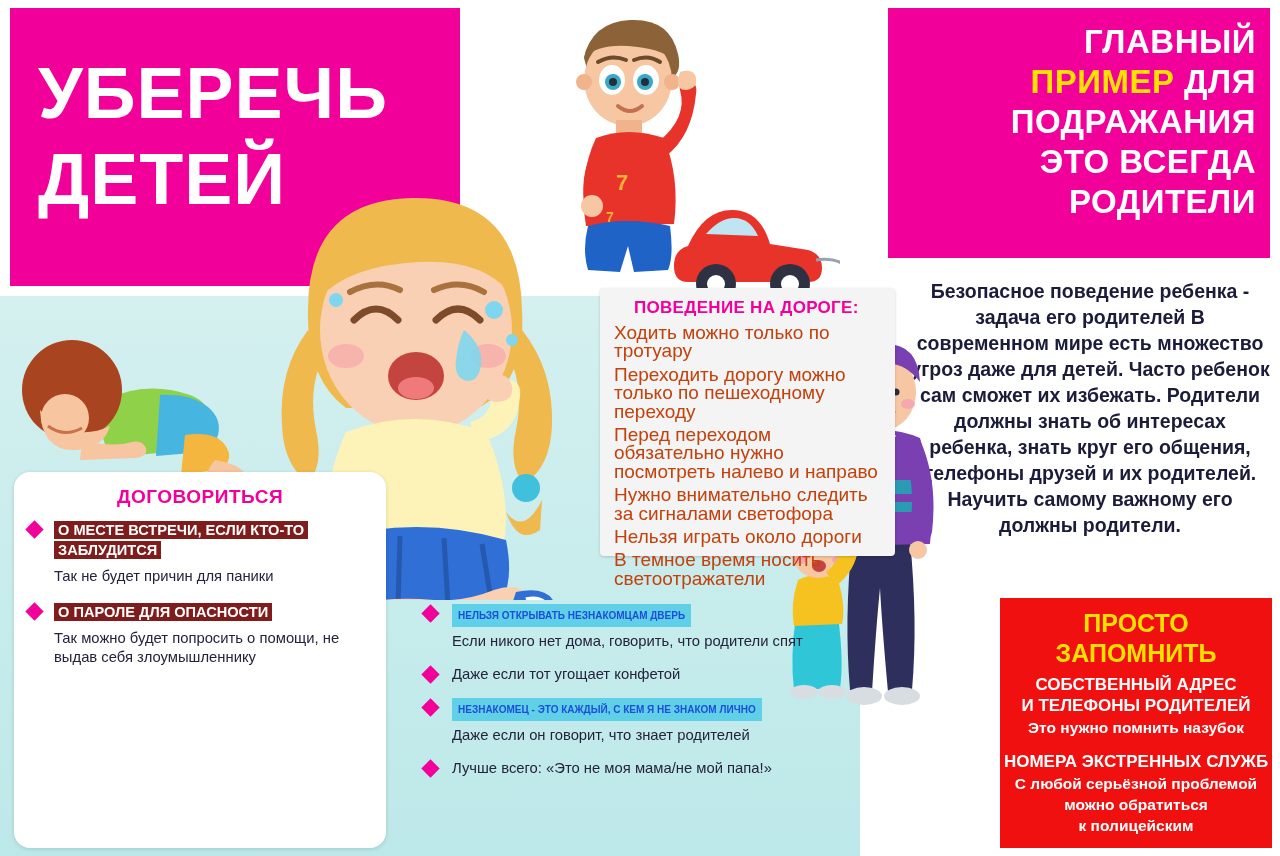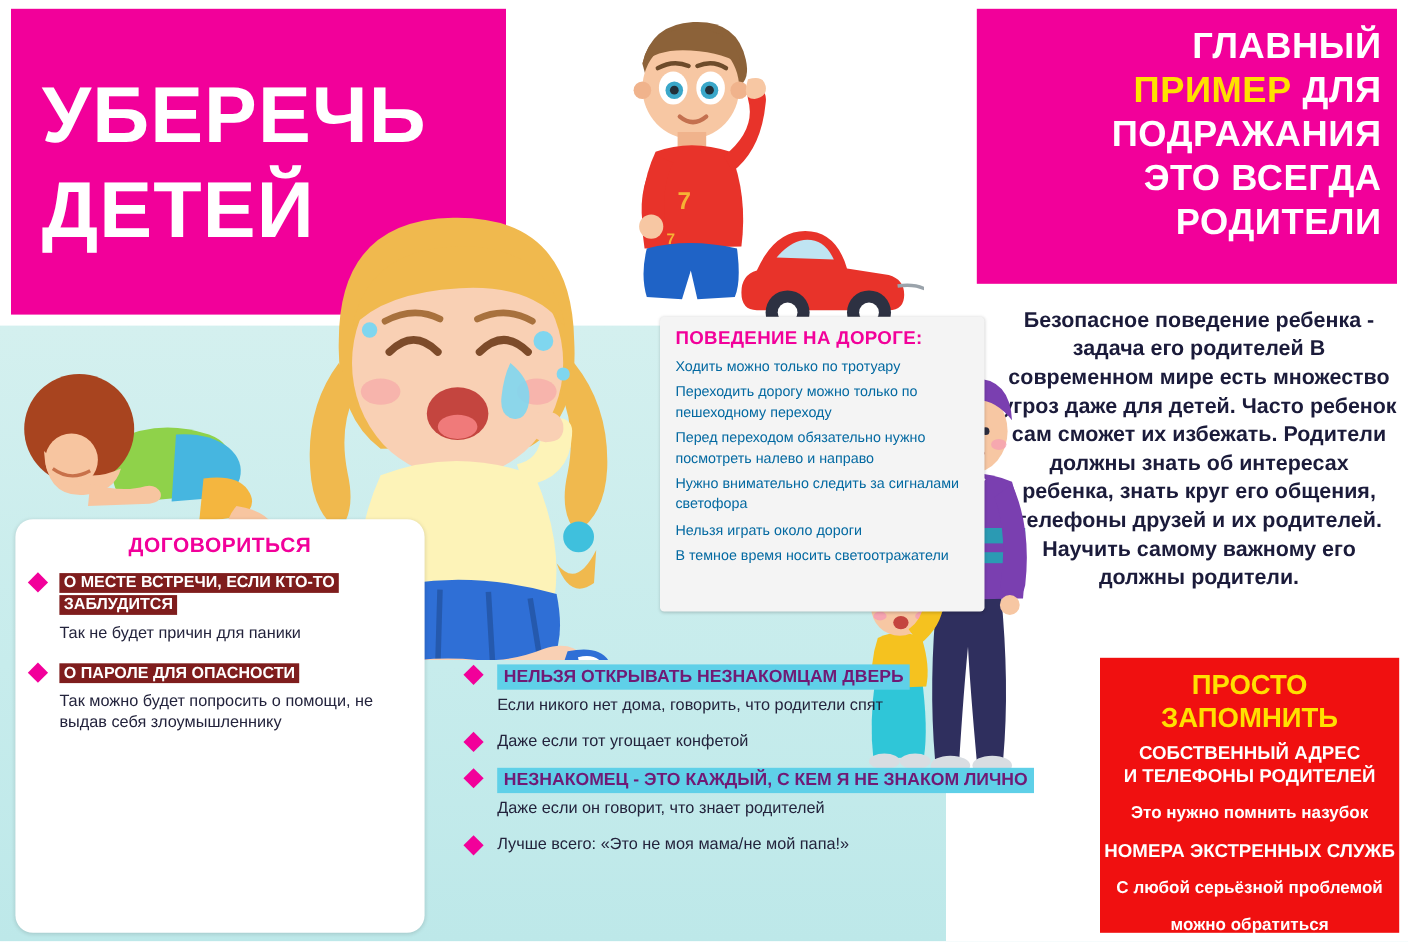--- a/index.html
+++ b/index.html
@@ -35,21 +35,21 @@
     background: #f2009a;
   }
   .title-block .line {
     color: #ffffff;
     font-weight: bold;
     font-size: 72px;
     letter-spacing: 1px;
     line-height: 86px;
     padding-left: 28px;
   }
-  .title-block .l1 { padding-top: 54px; }
+  .title-block .l1 { padding-top: 42px; }
 
   
   .headline-block {
     position: absolute; left: 888px; top: 8px; width: 382px; height: 250px;
     background: #f2009a;
     text-align: right;
     padding: 14px 14px 10px 10px;
   }
   .headline-block .hl {
     color: #ffffff;
@@ -88,43 +88,44 @@
   }
   .red-block .rb-line {
     font-weight: bold;
     font-size: 17px;
     line-height: 21px;
   }
   .red-block .rb-sub {
     font-weight: bold;
     font-size: 15.5px;
     line-height: 19px;
-    margin-top: 14px;
+    margin-top: 2px;
   }
   .red-block .gap { height: 14px; }
 
   
   .road-card {
     position: absolute; left: 600px; top: 288px; width: 295px; height: 268px;
     background: #f4f4f4;
     border-radius: 4px;
     box-shadow: 0 1px 3px rgba(0,0,0,0.18);
     padding: 10px 12px 8px 14px;
   }
   .road-card .rc-title {
     color: #f2009a;
     font-weight: bold;
     font-size: 17px;
     letter-spacing: 0.3px;
     margin-bottom: 6px;
+    margin-left: 20px;
   }
   .road-card ul { list-style: none; margin: 0; padding: 0; }
   .road-card li {
-    color: #0369a1;
-    font-size: 13px;
+    color: #c2410c;
+    font-size: 19px;
     line-height: 18.4px;
     margin-bottom: 5px;
   }
 
   
   .agree-card {
     position: absolute; left: 14px; top: 472px; width: 372px; height: 376px;
     background: #ffffff;
     border-radius: 16px;
     box-shadow: 0 1px 4px rgba(0,0,0,0.14);
@@ -164,23 +165,23 @@
   }
 
   
   .stranger-list {
     position: absolute; left: 424px; top: 604px; width: 568px;
   }
   .st-item { margin-bottom: 14px; position: relative; padding-left: 28px; }
   .st-item .head {
     display: inline-block;
     background: #5fd0e8;
-    color: #701a75;
-    font-weight: bold;
-    font-size: 16px;
+    color: #1d4ed8;
+    font-weight: bold;
+    font-size: 10px;
     line-height: 21px;
     padding: 1px 6px;
   }
   .st-item .body {
     color: #23233c;
     font-size: 14.8px;
     line-height: 19px;
     margin-top: 5px;
   }
 

